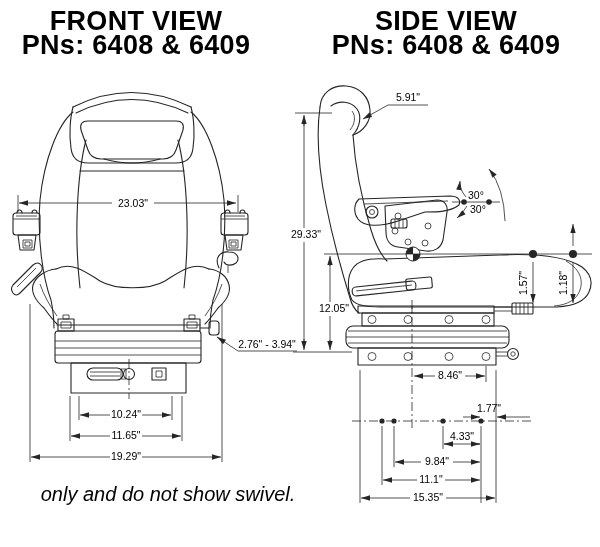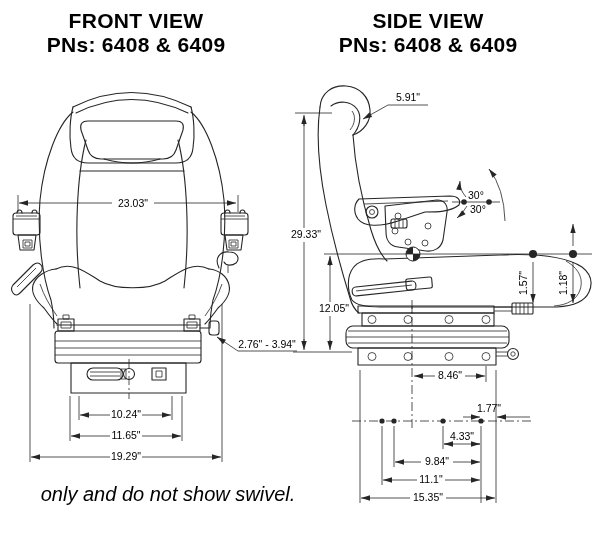--- a/index.html
+++ b/index.html
@@ -1,21 +1,21 @@
 <!DOCTYPE html>
 <html><head>
 <meta charset="utf-8">
 <style>
   html,body{margin:0;padding:0;background:#fff;}
   .canvas{position:relative;width:600px;height:547px;background:#fff;overflow:hidden;
           font-family:"Liberation Sans",sans-serif;}
-  .vtitle{position:absolute;text-align:center;font-weight:bold;font-size:21px;line-height:24px;
+  .vtitle{position:absolute;text-align:center;font-weight:bold;font-size:27px;line-height:24px;
           color:#000;white-space:nowrap;letter-spacing:.3px;}
   .vtitle.front{left:16px;top:9px;width:240px;}
-  .vtitle.side{left:308px;top:9px;width:240px;}
+  .vtitle.side{left:326px;top:9px;width:240px;}
   .note{position:absolute;left:0;top:482px;width:336px;text-align:center;
         font-style:italic;font-size:20px;line-height:25px;color:#000;}
   svg{position:absolute;left:0;top:0;}
   .art{fill:none;stroke:#262626;stroke-width:1.1;stroke-linejoin:round;stroke-linecap:round;}
   .thin{fill:none;stroke:#262626;stroke-width:.8;stroke-linejoin:round;}
   .dim{fill:none;stroke:#262626;stroke-width:.8;}
   .cl{fill:none;stroke:#262626;stroke-width:.8;stroke-dasharray:9 3 2 3;}
   .dimtxt{font:10.5px "Liberation Sans",sans-serif;fill:#000;}
   .fb{fill:#262626;stroke:none;}
 </style>

